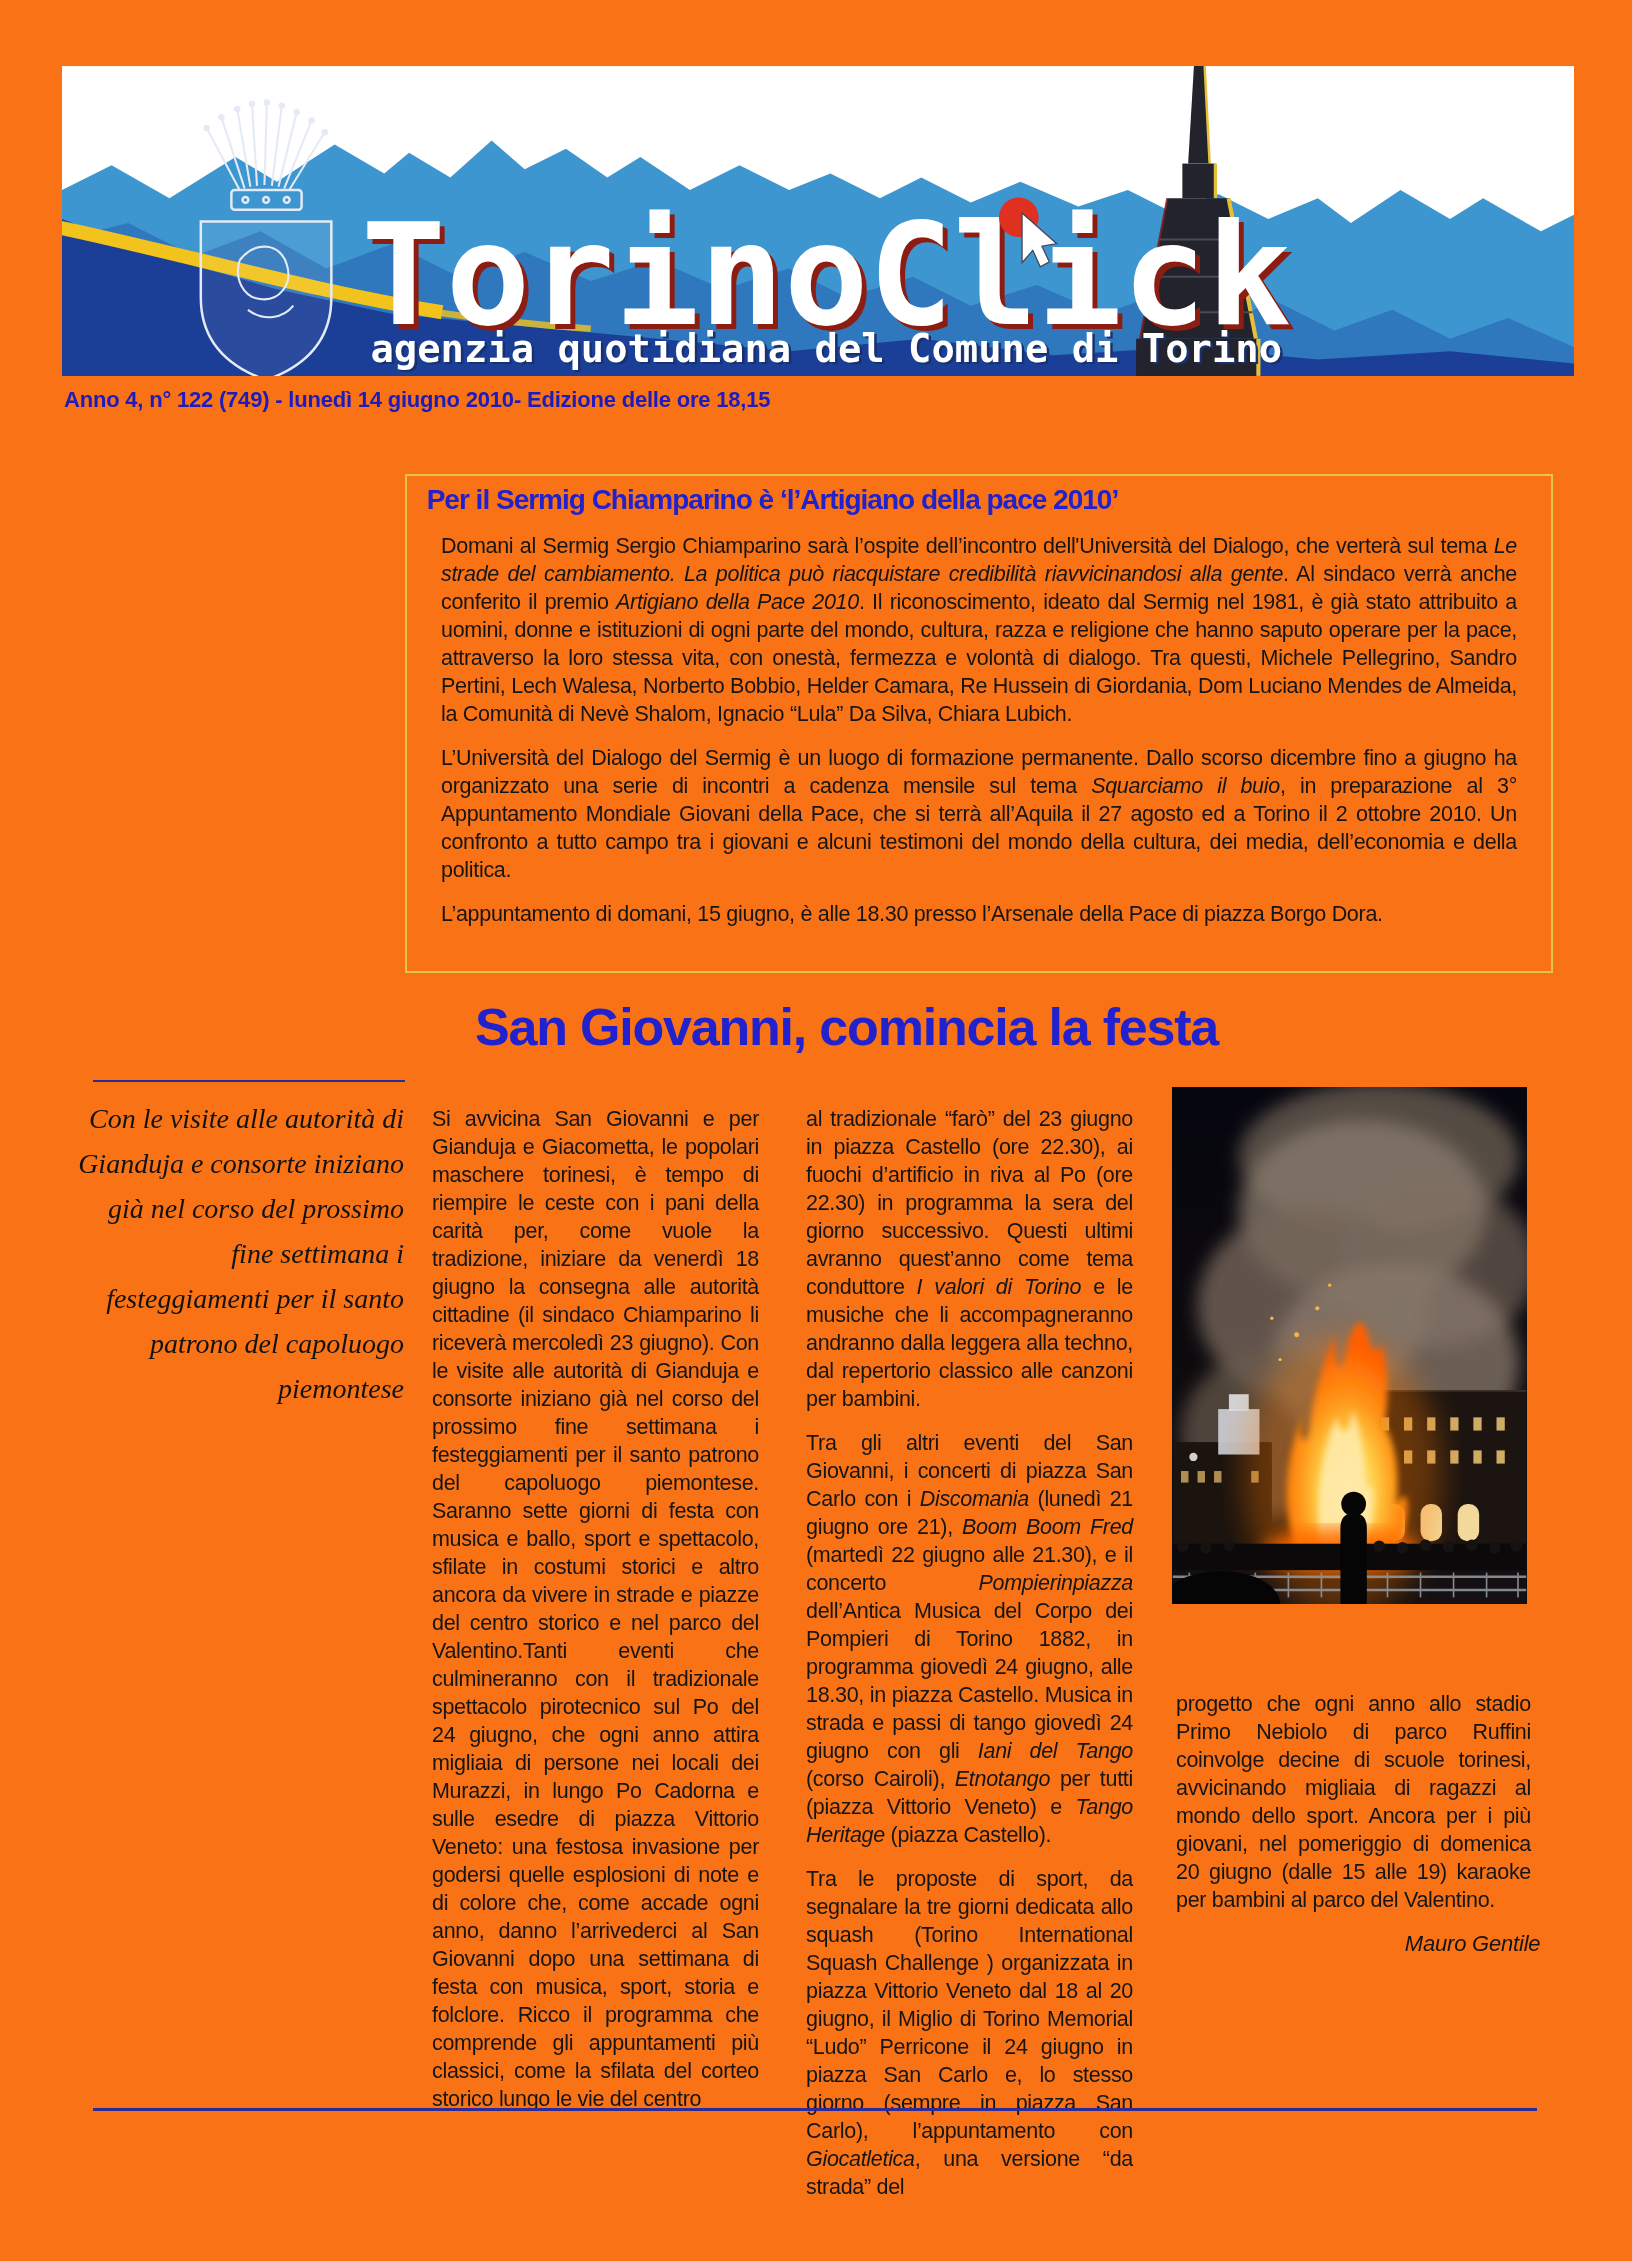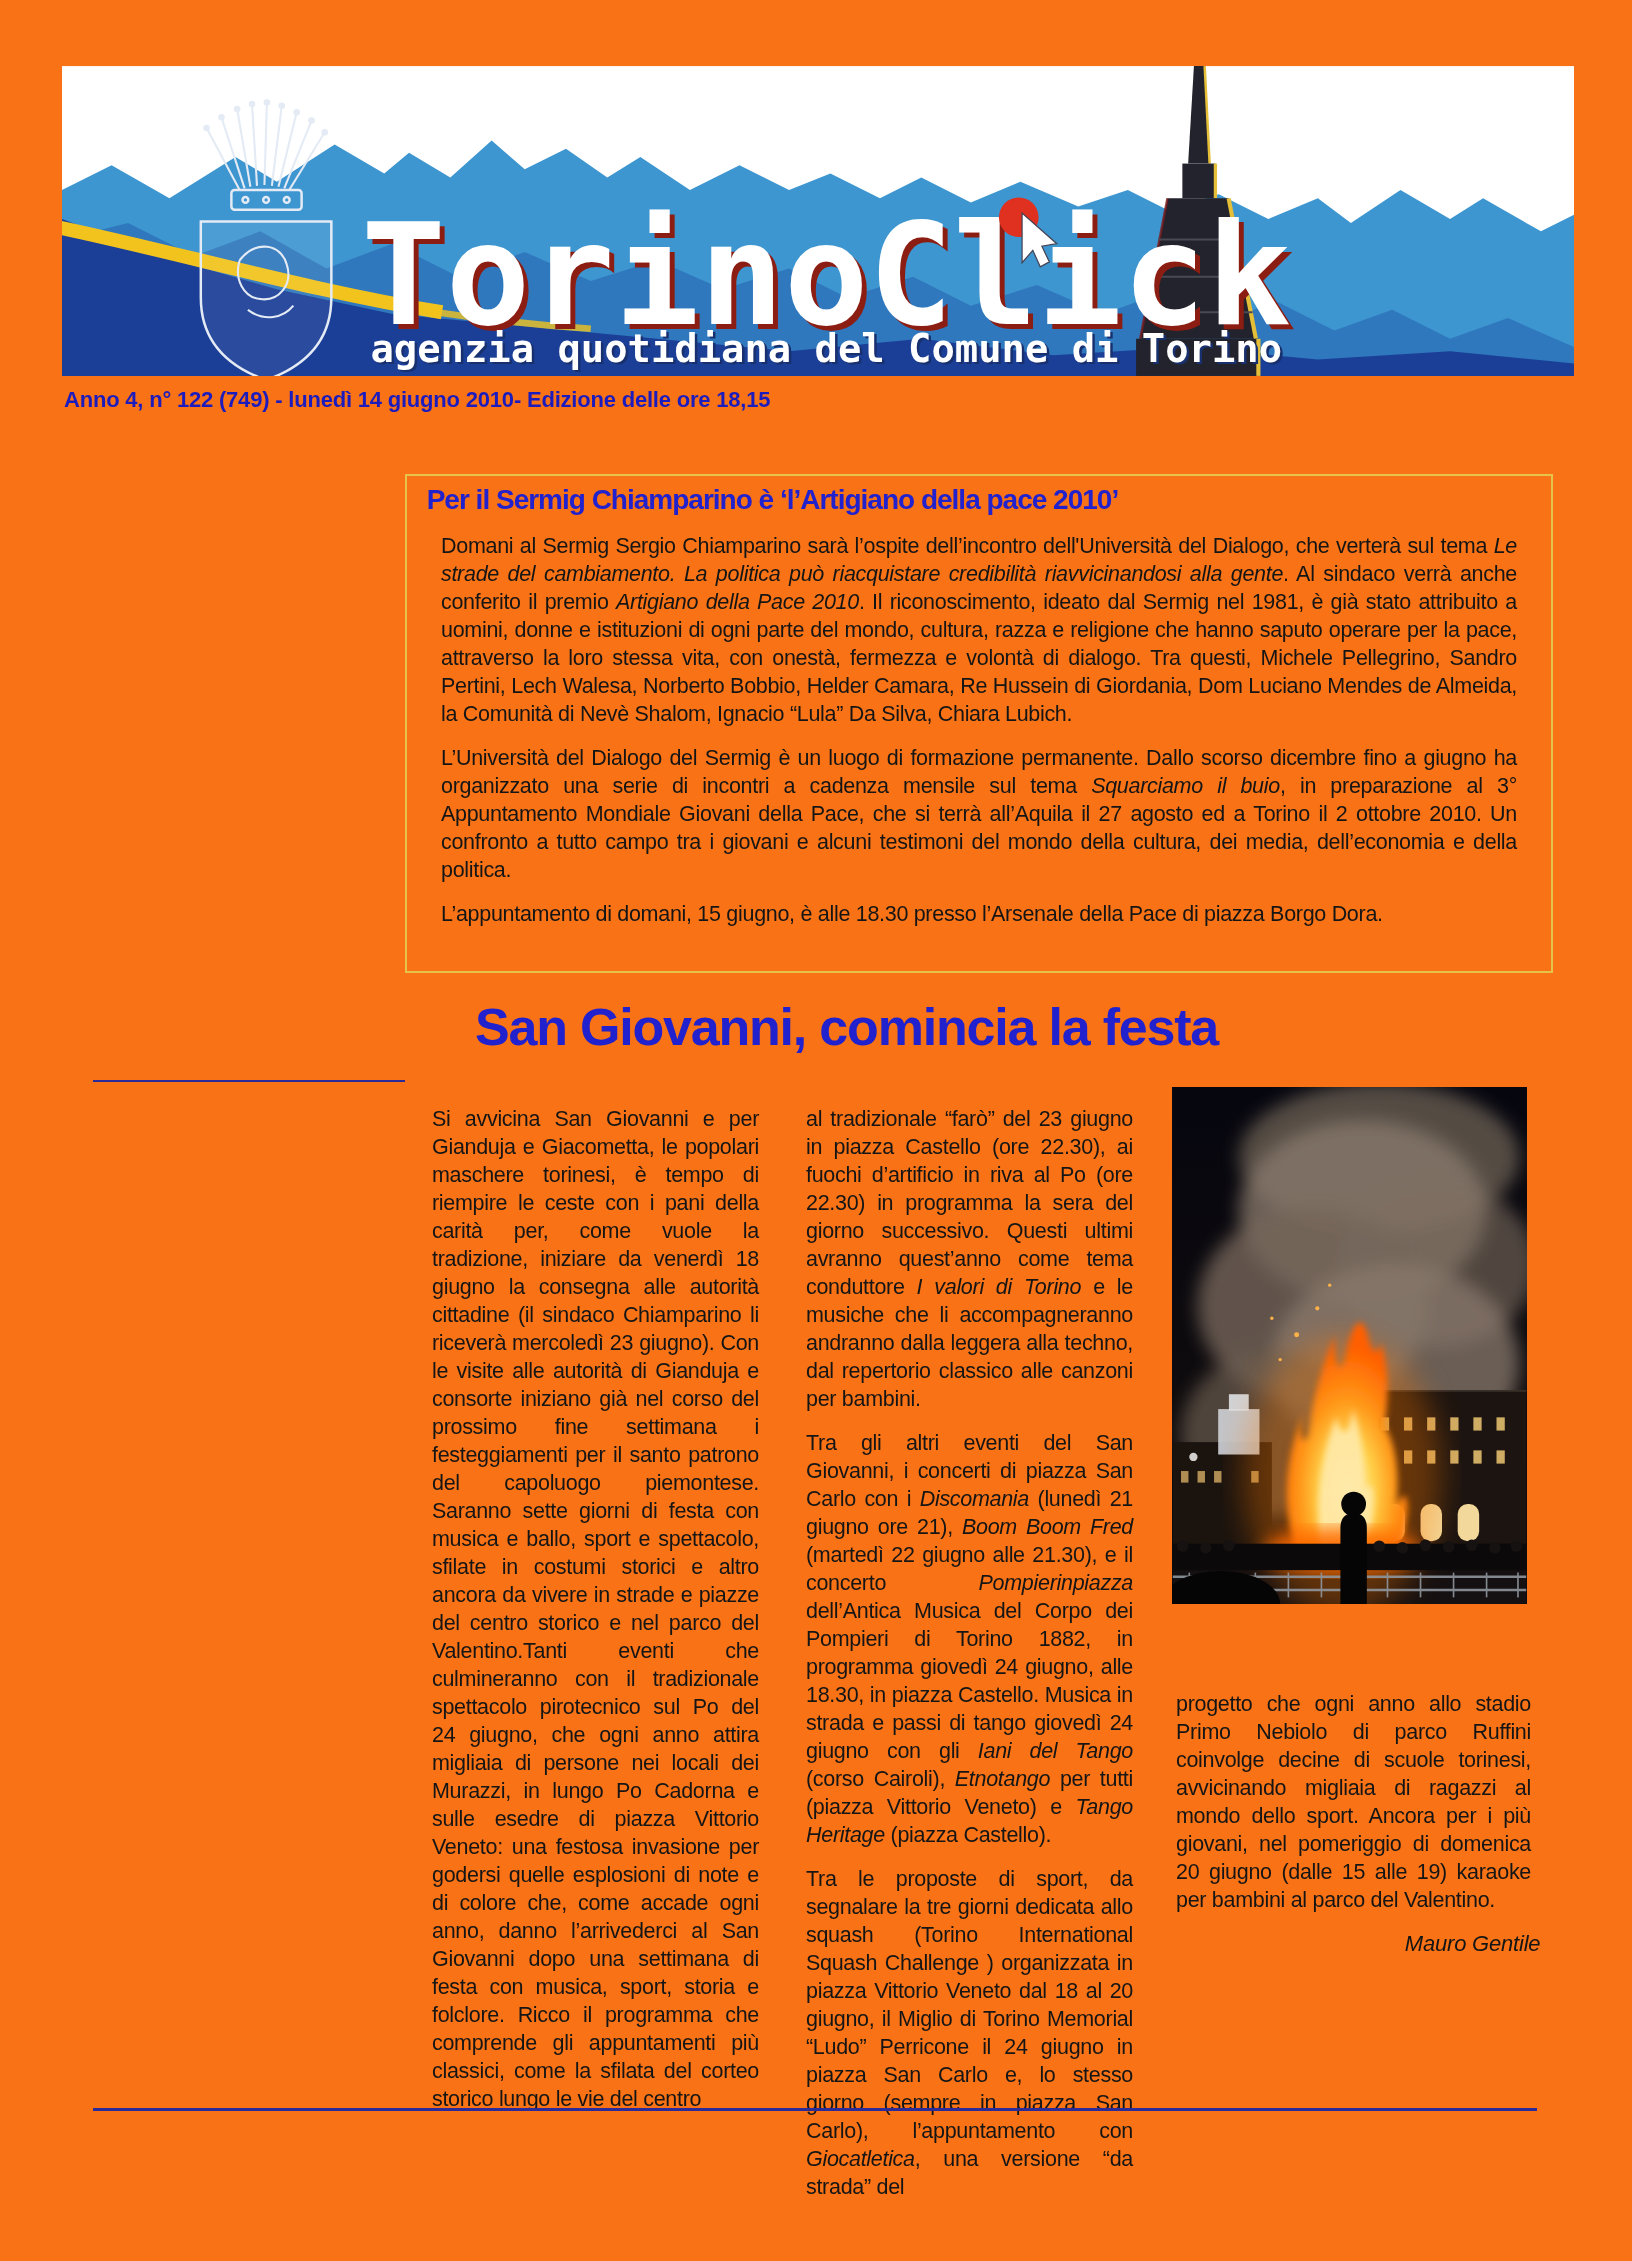--- a/index.html
+++ b/index.html
@@ -125,20 +125,21 @@
     <div class="body-text">
         <p class="para">Domani al Sermig Sergio Chiamparino sarà l’ospite dell’incontro dell'Università del Dialogo, che verterà sul tema <i>Le strade del cambiamento. La politica può riacquistare credibilità riavvicinandosi alla gente</i>. Al sindaco verrà anche conferito il premio <i>Artigiano della Pace 2010</i>. Il riconoscimento, ideato dal Sermig nel 1981, è già stato attribuito a uomini, donne e istituzioni di ogni parte del mondo, cultura, razza e religione che hanno saputo operare per la pace, attraverso la loro stessa vita, con onestà, fermezza e volontà di dialogo. Tra questi, Michele Pellegrino, Sandro Pertini, Lech Walesa, Norberto Bobbio, Helder Camara, Re Hussein di Giordania, Dom Luciano Mendes de Almeida, la Comunità di Nevè Shalom, Ignacio “Lula” Da Silva, Chiara Lubich.</p>
         <p class="para">L’Università del Dialogo del Sermig è un luogo di formazione permanente. Dallo scorso dicembre fino a giugno ha organizzato una serie di incontri a cadenza mensile sul tema <i>Squarciamo il buio</i>, in preparazione al 3° Appuntamento Mondiale Giovani della Pace, che si terrà all’Aquila il 27 agosto ed a Torino il 2 ottobre 2010. Un confronto a tutto campo tra i giovani e alcuni testimoni del mondo della cultura, dei media, dell’economia e della politica.</p>
         <p class="para">L’appuntamento di domani, 15 giugno, è alle 18.30 presso l’Arsenale della Pace di piazza Borgo Dora.</p>
       </div>
   </div>
 
   <h1 class="headline">San Giovanni, comincia la festa</h1>
 
   <div class="standfirst-rule"></div>
+  <div class="standfirst">Con le visite alle autorità di Gianduja e consorte iniziano già nel corso del prossimo fine settimana i festeggiamenti per il santo patrono del capoluogo piemontese</div>
 
   <div class="col col1 body-text">
       <p class="para">Si avvicina San Giovanni e per Gianduja e Giacometta, le popolari maschere torinesi, è tempo di riempire le ceste con i pani della carità per, come vuole la tradizione, iniziare da venerdì 18 giugno la consegna alle autorità cittadine (il sindaco Chiamparino li riceverà mercoledì 23 giugno). Con le visite alle autorità di Gianduja e consorte iniziano già nel corso del prossimo fine settimana i festeggiamenti per il santo patrono del capoluogo piemontese. Saranno sette giorni di festa con musica e ballo, sport e spettacolo, sfilate in costumi storici e altro ancora da vivere in strade e piazze del centro storico e nel parco del Valentino.Tanti eventi che culmineranno con il tradizionale spettacolo pirotecnico sul Po del 24 giugno, che ogni anno attira migliaia di persone nei locali dei Murazzi, in lungo Po Cadorna e sulle esedre di piazza Vittorio Veneto: una festosa invasione per godersi quelle esplosioni di note e di colore che, come accade ogni anno, danno l’arrivederci al San Giovanni dopo una settimana di festa con musica, sport, storia e folclore. Ricco il programma che comprende gli appuntamenti più classici, come la sfilata del corteo storico lungo le vie del centro</p>
     </div>
   <div class="col col2 body-text">
       <p class="para">al tradizionale “farò” del 23 giugno in piazza Castello (ore 22.30), ai fuochi d’artificio in riva al Po (ore 22.30) in programma la sera del giorno successivo. Questi ultimi avranno quest’anno come tema conduttore <i>I valori di Torino</i> e le musiche che li accompagneranno andranno dalla leggera alla techno, dal repertorio classico alle canzoni per bambini.</p>
       <p class="para">Tra gli altri eventi del San Giovanni, i concerti di piazza San Carlo con i <i>Discomania</i> (lunedì 21 giugno ore 21), <i>Boom Boom Fred</i> (martedì 22 giugno alle 21.30), e il concerto <i>Pompierinpiazza</i> dell’Antica Musica del Corpo dei Pompieri di Torino 1882, in programma giovedì 24 giugno, alle 18.30, in piazza Castello.  Musica in strada e passi di tango giovedì 24 giugno con gli <i>Iani del Tango</i> (corso Cairoli), <i>Etnotango</i> per tutti (piazza Vittorio Veneto) e <i>Tango Heritage</i> (piazza Castello).</p>
       <p class="para">Tra le proposte di sport, da segnalare la tre giorni dedicata allo squash (Torino International Squash Challenge ) organizzata in piazza Vittorio Veneto dal 18 al 20 giugno, il Miglio di Torino Memorial “Ludo” Perricone il 24 giugno in piazza San Carlo e, lo stesso giorno (sempre in piazza San Carlo), l’appuntamento con  <i>Giocatletica</i>, una versione “da strada”  del</p>
     </div>
 

